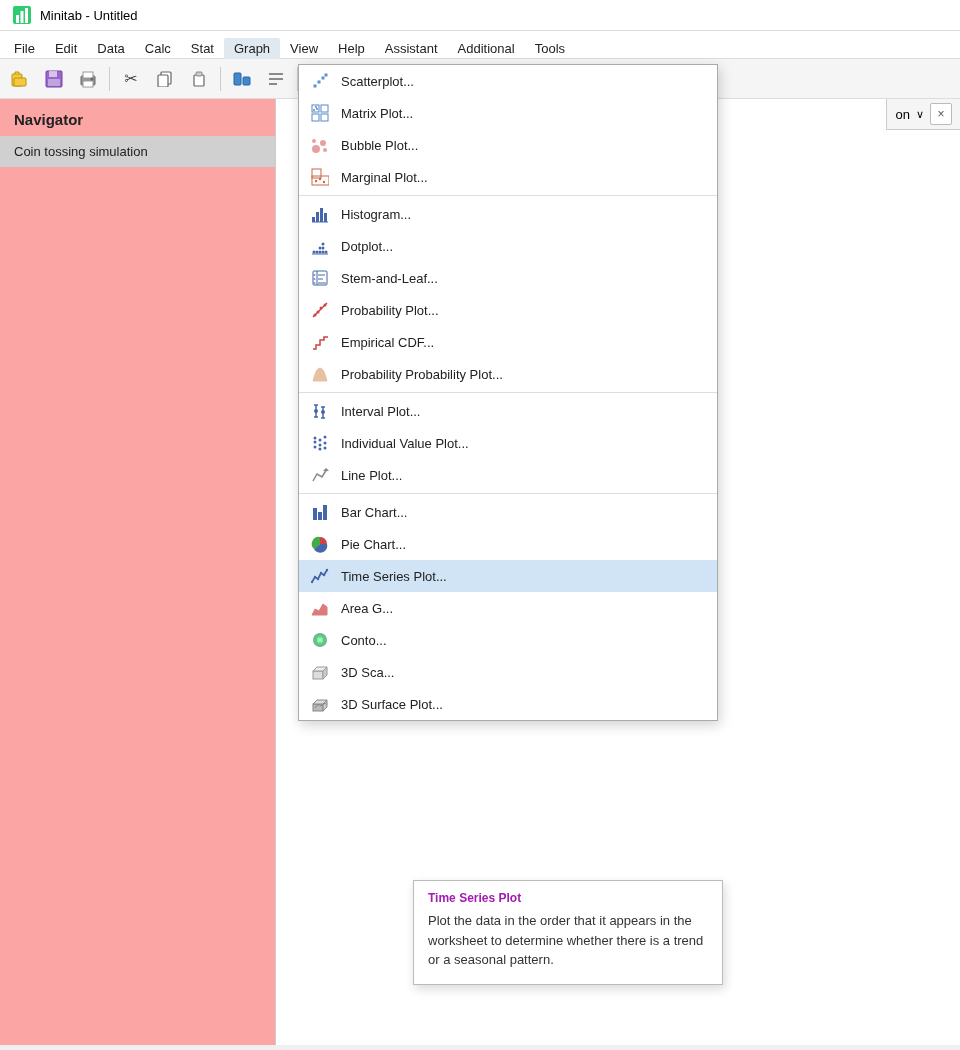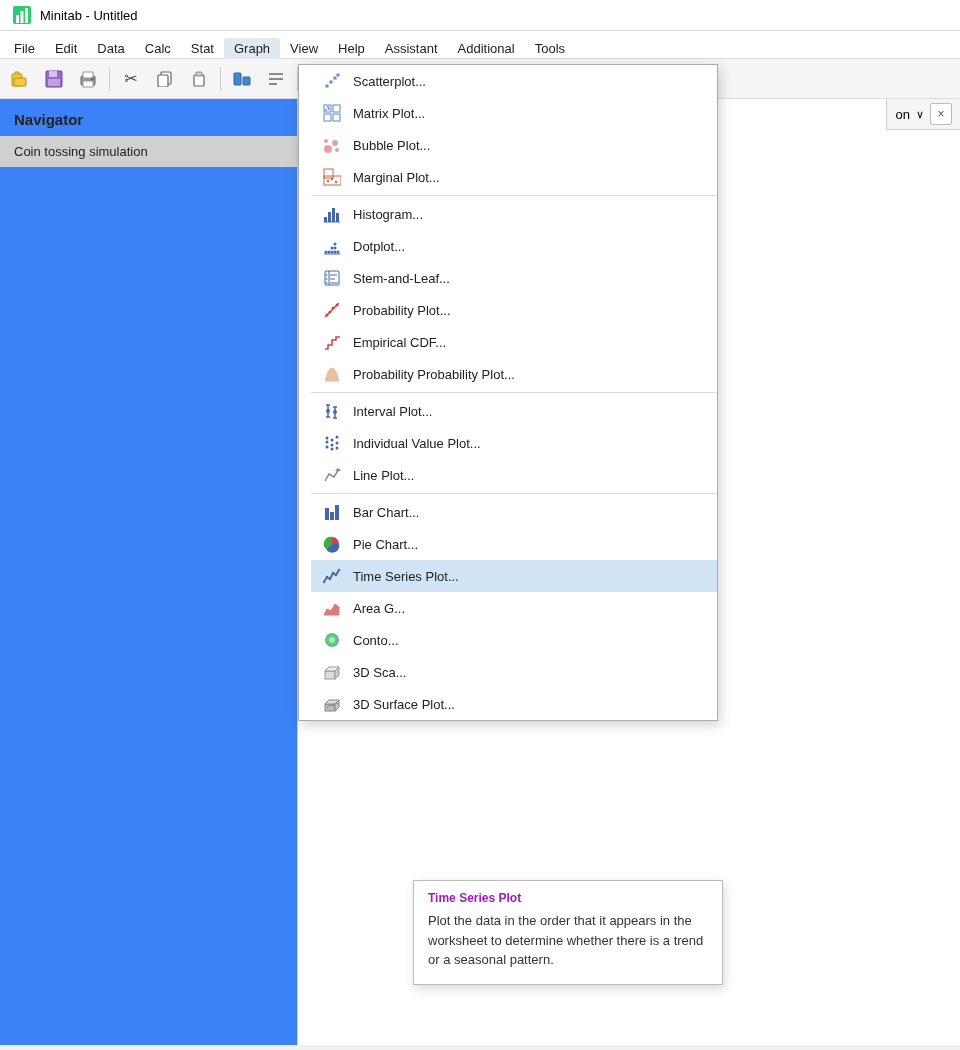--- a/index.html
+++ b/index.html
@@ -81,22 +81,22 @@
     }
 
     
     #main-area {
       display: flex;
       height: calc(1050px - 36px - 28px - 40px);
     }
 
     
     #navigator {
-      width: 298px;
-      background: #3b82f6;
+      width: 276px;
+      background: #fca5a5;
       border-right: 1px solid #ccc;
       flex-shrink: 0;
     }
     #navigator-title {
       font-size: 15px;
       font-weight: 600;
       padding: 12px 14px 8px;
       color: #222;
     }
     .nav-item {
@@ -165,21 +165,20 @@
     
     #graph-dropdown {
       position: absolute;
       top: 64px; 
       left: 298px; 
       width: 420px;
       background: #fff;
       border: 1px solid #aaa;
       box-shadow: 2px 4px 12px rgba(0,0,0,0.18);
       z-index: 1000;
-      padding-left: 12px;
     }
     .dropdown-item {
       display: flex;
       align-items: center;
       padding: 5px 14px 5px 10px;
       cursor: pointer;
       color: #222;
       font-size: 13px;
       min-height: 28px;
     }

